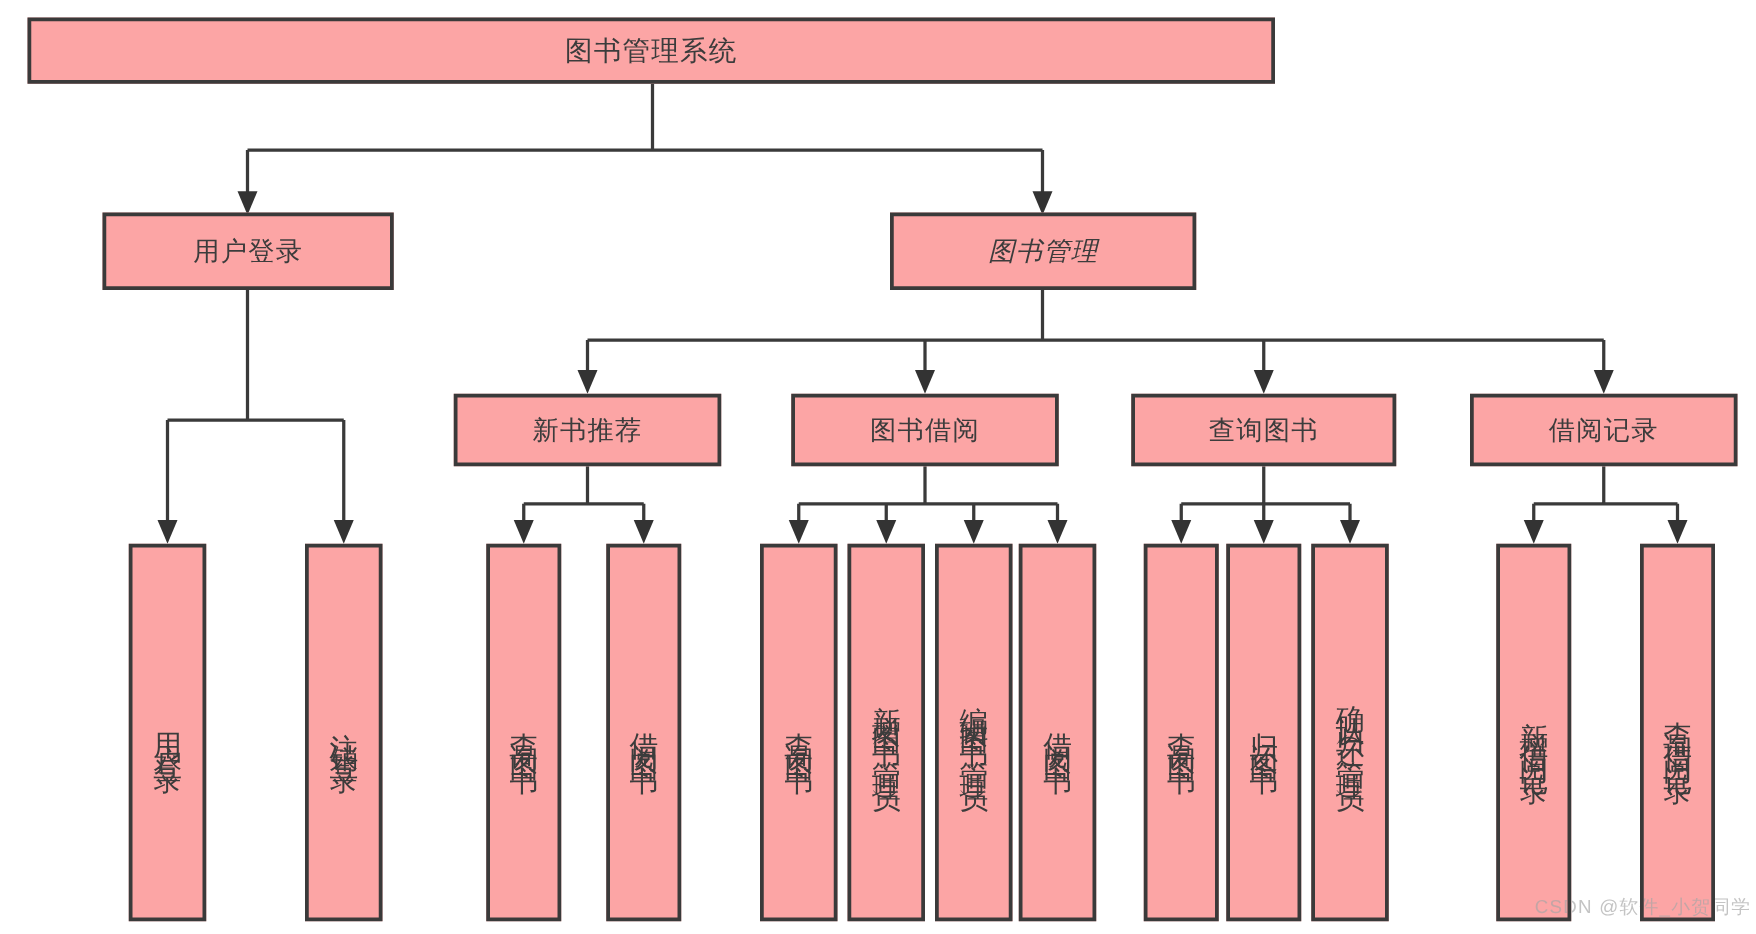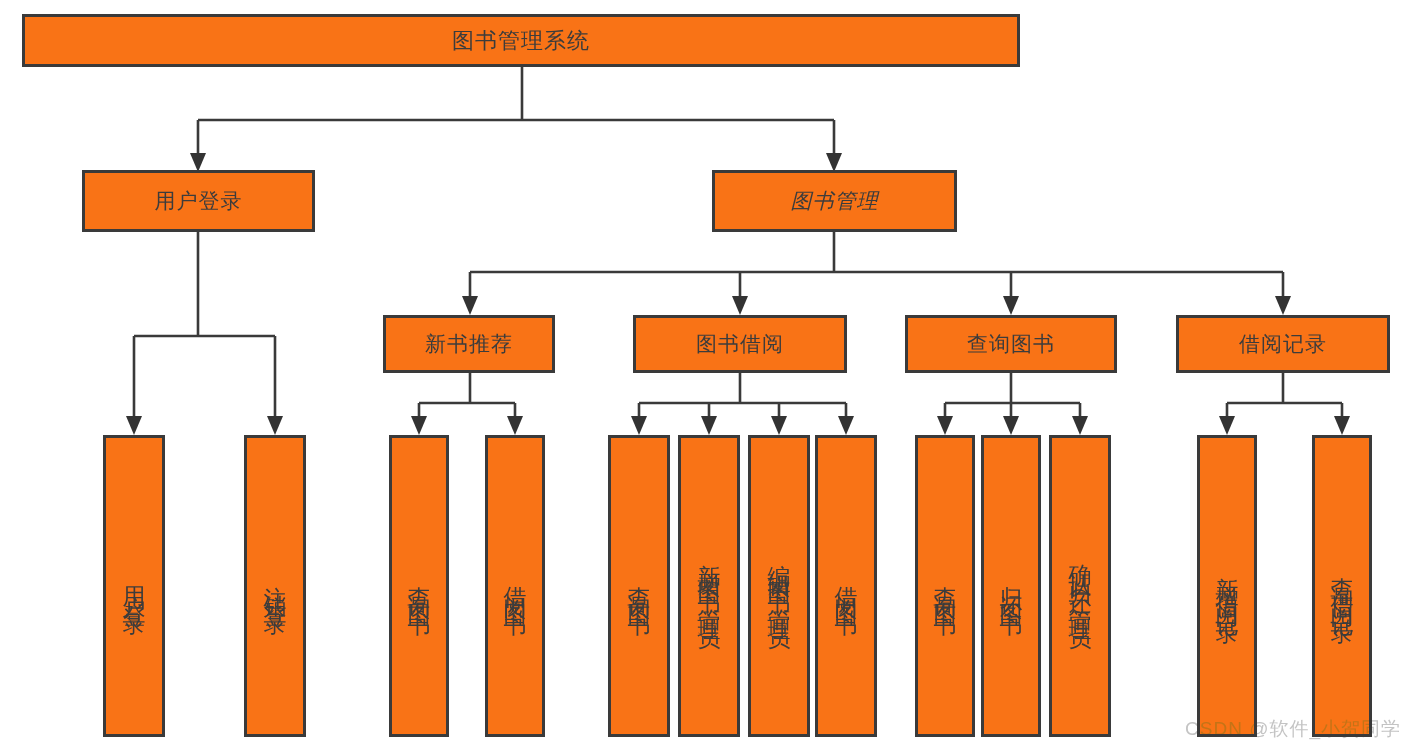--- a/index.html
+++ b/index.html
@@ -15,21 +15,21 @@
   #connectors {
     position: absolute;
     left: 0; top: 0;
     width: 1405px; height: 747px;
     z-index: 1;
   }
   .box {
     position: absolute;
     box-sizing: border-box;
     border: 3px solid #3a3a3a;
-    background: #f97316;
+    background: #fca5a5;
     display: flex;
     align-items: center;
     justify-content: center;
     z-index: 2;
   }
   .box.h span {
     font-size: 21px;
     letter-spacing: 1px;
     white-space: nowrap;
   }
@@ -40,21 +40,21 @@
     font-size: 23px;
     letter-spacing: 9px;
     line-height: 1;
     white-space: nowrap;
   }
   #watermark {
     position: absolute;
     right: 4px;
     top: 716px;
     z-index: 3;
-    font-size: 19px;
+    font-size: 15px;
     color: #c4c4c4;
     letter-spacing: 1px;
     mix-blend-mode: darken;
     white-space: nowrap;
   }
 </style>
 </head>
 <body>
 
 <div id="stage">
@@ -103,21 +103,21 @@
     <span>图书管理系统</span>
   </div>
 
   <div class="box h" style="left:82px; top:170px; width:233px; height:62px;">
     <span>用户登录</span>
   </div>
   <div class="box h" style="left:712px; top:170px; width:245px; height:62px;font-style:italic;">
     <span>图书管理</span>
   </div>
 
-  <div class="box h" style="left:383px; top:315px; width:172px; height:58px;">
+  <div class="box h" style="left:363px; top:315px; width:214px; height:58px;">
     <span>新书推荐</span>
   </div>
   <div class="box h" style="left:633px; top:315px; width:214px; height:58px;">
     <span>图书借阅</span>
   </div>
   <div class="box h" style="left:905px; top:315px; width:212px; height:58px;">
     <span>查询图书</span>
   </div>
   <div class="box h" style="left:1176px; top:315px; width:214px; height:58px;">
     <span>借阅记录</span>

